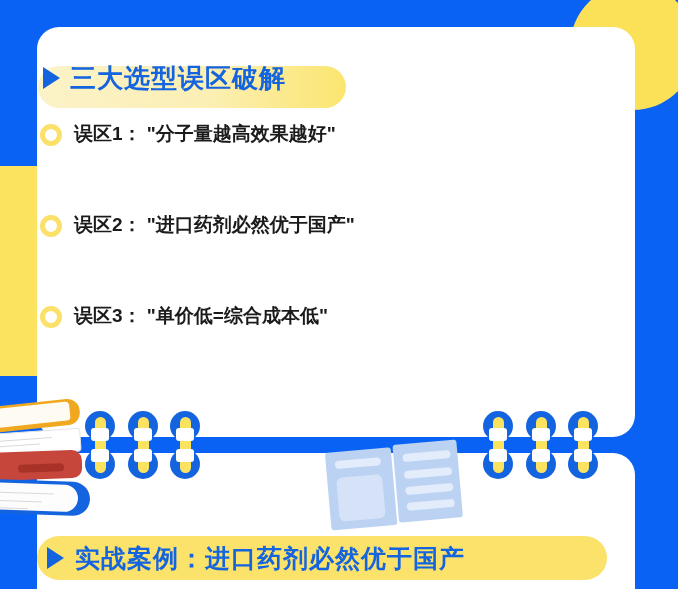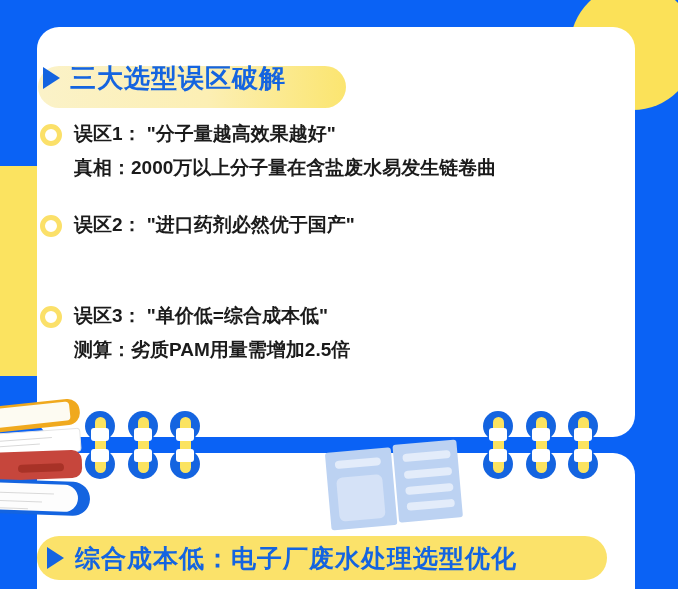--- a/index.html
+++ b/index.html
@@ -317,36 +317,34 @@
   <div class="heading-pill"></div>
   <div class="heading-row">
     <div class="tri"></div>
     <div class="heading-text">三大选型误区破解</div>
   </div>
 
   <div class="myth myth-1">
     <div class="bullet-ring"></div>
     <div class="myth-body">
       <div class="myth-line">误区1： "分子量越高效果越好"</div>
-      <div class="myth-line">真相：2000万以上分子量在含盐废水易发生链卷曲</div>
     </div>
   </div>
 
   <div class="myth myth-2">
     <div class="bullet-ring"></div>
     <div class="myth-body">
       <div class="myth-line">误区2： "进口药剂必然优于国产"</div>
     </div>
   </div>
 
   <div class="myth myth-3">
     <div class="bullet-ring"></div>
     <div class="myth-body">
       <div class="myth-line">误区3： "单价低=综合成本低"</div>
-      <div class="myth-line">测算：劣质PAM用量需增加2.5倍</div>
     </div>
   </div>
 
   <div class="card-bottom"></div>
 
   <div class="binder-bar"></div>
 
   <div class="ring" style="left:85px;  top:411px;">
     <div class="cap top"></div>
       <div class="cap bottom"></div>
@@ -413,16 +411,16 @@
     <div class="doc-block" style="left:9px; top:26px; width:46px; height:44px;"></div>
     <div class="doc-bar" style="left:77px; top:8px;  width:48px;"></div>
     <div class="doc-bar" style="left:77px; top:25px; width:48px;"></div>
     <div class="doc-bar" style="left:77px; top:41px; width:48px;"></div>
     <div class="doc-bar" style="left:77px; top:57px; width:48px;"></div>
   </div>
 
   <div class="bottom-banner"></div>
   <div class="bottom-row">
     <div class="tri"></div>
-    <div class="bottom-text">综合成本低：电子厂废水处理选型优化</div>
+    <div class="bottom-text">实战案例：进口药剂必然优于国产</div>
   </div>
 
 </div>
 
 </body></html>

